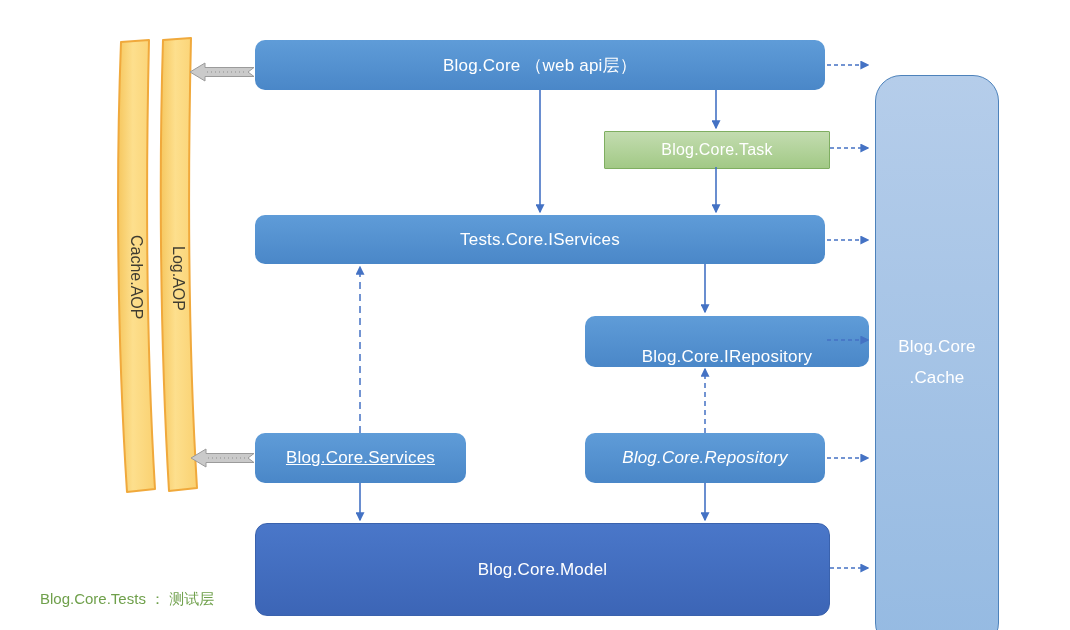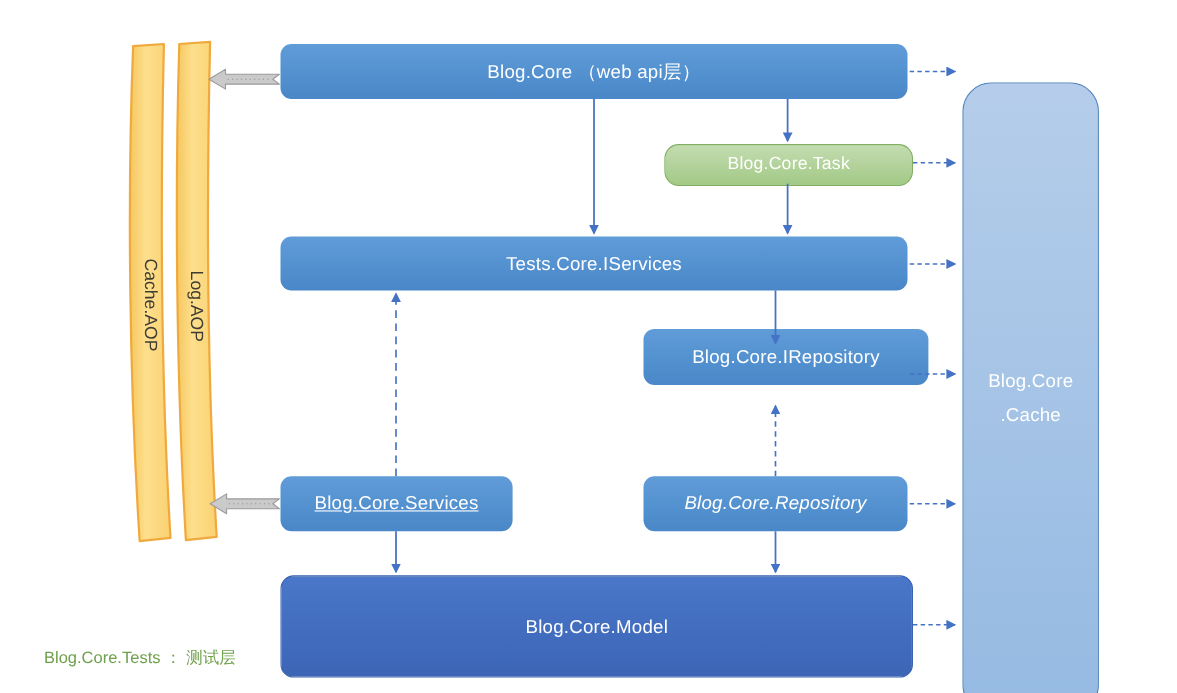--- a/index.html
+++ b/index.html
@@ -12,23 +12,23 @@
   .links { z-index:4; }
 
   .node {
     position:absolute; z-index:3; display:flex; align-items:center; justify-content:center;
     color:#ffffff; font-size:17px; letter-spacing:0.2px; text-align:center;
   }
   .blue  { background:linear-gradient(180deg,#5f9cd8 0%,#4a87c8 100%); border-radius:10px; }
   .node-core        { left:255px; top:40px;  width:570px; height:50px; }
   .node-task        { left:604px; top:131px; width:224px; height:36px;
                       background:linear-gradient(180deg,#c3dcb0 0%,#a2c986 100%);
-                      border:1px solid #7fae61; border-radius:13px; font-size:16px;justify-content:center; }
+                      border:1px solid #7fae61; border-radius:1px; font-size:16px;justify-content:center; }
   .node-iservices   { left:255px; top:215px; width:570px; height:49px; }
-  .node-irepository { left:585px; top:299px; width:259px; height:51px; }
+  .node-irepository { left:585px; top:316px; width:284px; height:51px;align-items:flex-end; }
   .node-services    { left:255px; top:433px; width:211px; height:50px;text-decoration:underline; }
   .node-repository  { left:585px; top:433px; width:240px; height:50px;font-style:italic; }
   .node-model       { left:255px; top:523px; width:573px; height:91px;
                       background:linear-gradient(180deg,#4a77c9 0%,#3c65b6 100%);
                       border:1px solid #3a62ad; border-radius:12px; }
   .node-common      { left:875px; top:38px;  width:122px; height:572px;
                       background:linear-gradient(180deg,#b5cdea 0%,#95bae2 100%);
                       border:1px solid #4d82bb; border-radius:26px;
                       flex-direction:column; line-height:31px;margin-top:37px; }
 

